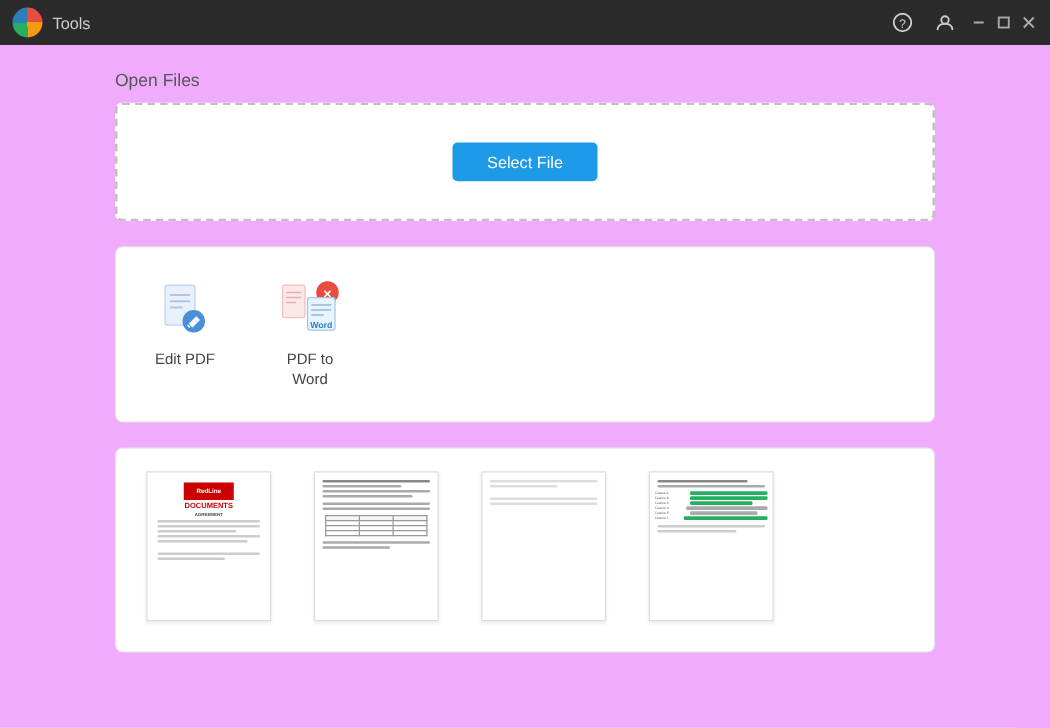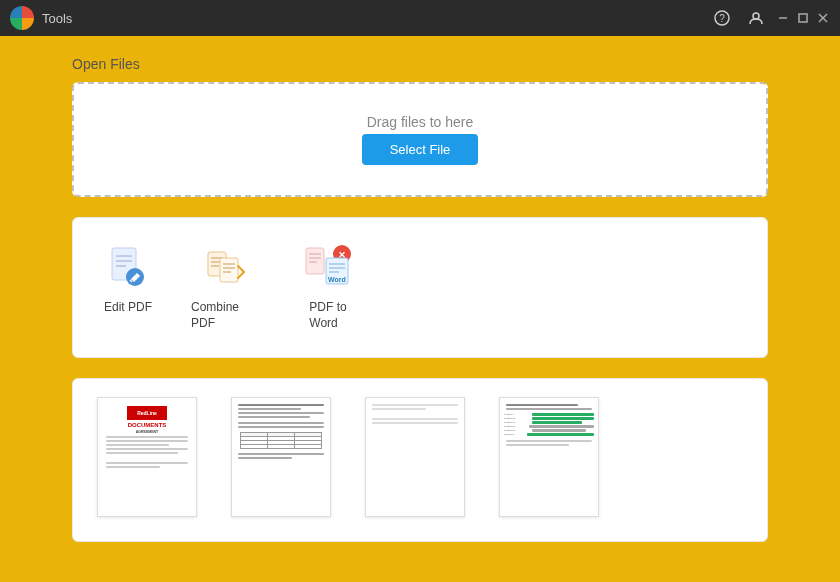--- a/index.html
+++ b/index.html
@@ -59,22 +59,22 @@
       color: #aaa;
       cursor: pointer;
       font-size: 12px;
       display: flex;
       align-items: center;
       justify-content: center;
     }
     
     .main {
       flex: 1;
-      background: #eab308;
-      padding: 20px 72px;
+      background: #f0abfc;
+      padding: 20px 92px;
       overflow-y: auto;
     }
     
     .section-title {
       font-size: 14px;
       color: #555;
       margin-bottom: 10px;
       font-weight: 400;
     }
     
@@ -130,20 +130,21 @@
     }
     .tool-icon {
       width: 48px;
       height: 48px;
       margin-bottom: 8px;
       position: relative;
     }
     .tool-label {
       font-size: 12px;
       color: #444;
+      text-align: center;
       line-height: 1.3;
     }
     
     .recent-section {}
     .recent-box {
       background: #fff;
       border-radius: 6px;
       padding: 18px 14px;
       border: 1px solid #e8e8e8;
       display: flex;
@@ -222,21 +223,20 @@
           <line x1="10" y1="2" x2="2" y2="10" stroke="#aaa" stroke-width="1.5"></line>
         </svg>
     </button>
   </div>
 </div>
 
 <div class="main">
 
   <div class="section-title">Open Files</div>
   <div class="dropzone">
-    <div class="dropzone-text">Drag files to here</div>
     <button class="select-file-btn">Select File</button>
   </div>
 
   <div class="tools-section">
     <div class="tools-box">
 
       <div class="tool-item">
         <div class="tool-icon">
           <svg width="48" height="48" viewBox="0 0 48 48">
             <rect x="8" y="4" width="24" height="32" rx="2" fill="#e8f0fe" stroke="#c0d0f0" stroke-width="1"></rect>
@@ -246,36 +246,20 @@
             <rect x="22" y="24" width="18" height="18" rx="9" fill="#4a90d9"></rect>
             <path d="M27 35 L31 31 L34 34 L30 38 Z" fill="white"></path>
             <path d="M33 29 L36 32 L34 34 L31 31 Z" fill="white"></path>
             <line x1="26" y1="36" x2="28" y2="38" stroke="white" stroke-width="1.2"></line>
           </svg>
         </div>
         <span class="tool-label">Edit PDF</span>
       </div>
 
 
-      <div class="tool-item">
-        <div class="tool-icon">
-          <svg width="48" height="48" viewBox="0 0 48 48">
-            <rect x="4" y="8" width="18" height="24" rx="2" fill="#fef3e2" stroke="#e8c88a" stroke-width="1"></rect>
-            <line x1="7" y1="14" x2="19" y2="14" stroke="#d4aa70" stroke-width="1.2"></line>
-            <line x1="7" y1="18" x2="19" y2="18" stroke="#d4aa70" stroke-width="1.2"></line>
-            <line x1="7" y1="22" x2="15" y2="22" stroke="#d4aa70" stroke-width="1.2"></line>
-            <rect x="16" y="14" width="18" height="24" rx="2" fill="#fff8ee" stroke="#e8c88a" stroke-width="1"></rect>
-            <line x1="19" y1="20" x2="31" y2="20" stroke="#d4aa70" stroke-width="1.2"></line>
-            <line x1="19" y1="24" x2="31" y2="24" stroke="#d4aa70" stroke-width="1.2"></line>
-            <line x1="19" y1="28" x2="27" y2="28" stroke="#d4aa70" stroke-width="1.2"></line>
-            <path d="M34 22 L40 28 L34 34" stroke="#e8a020" stroke-width="2" fill="none" stroke-linecap="round"></path>
-          </svg>
-        </div>
-        <span class="tool-label">Combine PDF</span>
-      </div>
 
 
       <div class="tool-item">
         <div class="tool-icon">
           <svg width="48" height="48" viewBox="0 0 48 48">
             <rect x="2" y="4" width="18" height="26" rx="2" fill="#fde8e8" stroke="#f0c0c0" stroke-width="1"></rect>
             <line x1="5" y1="10" x2="17" y2="10" stroke="#e0b0b0" stroke-width="1.2"></line>
             <line x1="5" y1="14" x2="17" y2="14" stroke="#e0b0b0" stroke-width="1.2"></line>
             <line x1="5" y1="18" x2="13" y2="18" stroke="#e0b0b0" stroke-width="1.2"></line>
             <circle cx="38" cy="10" r="9" fill="#e74c3c"></circle>

